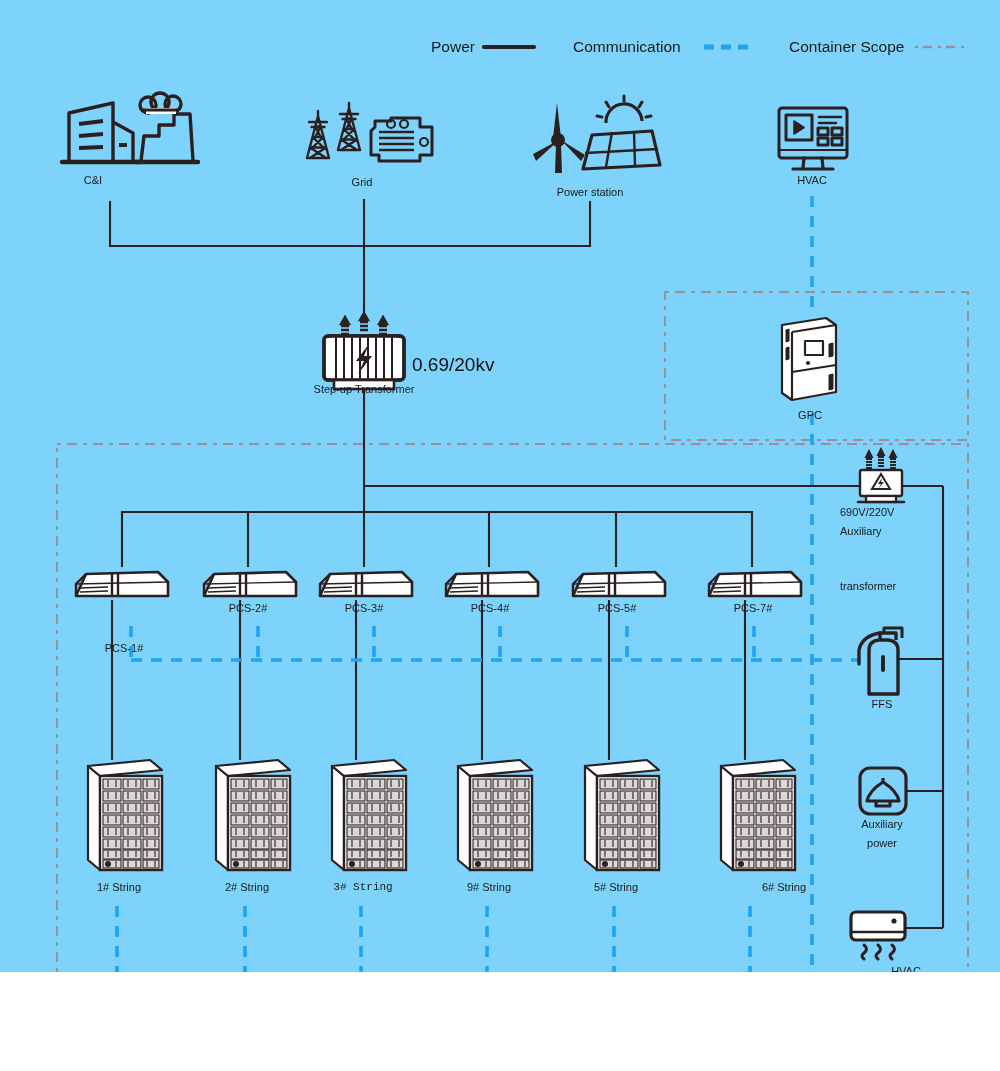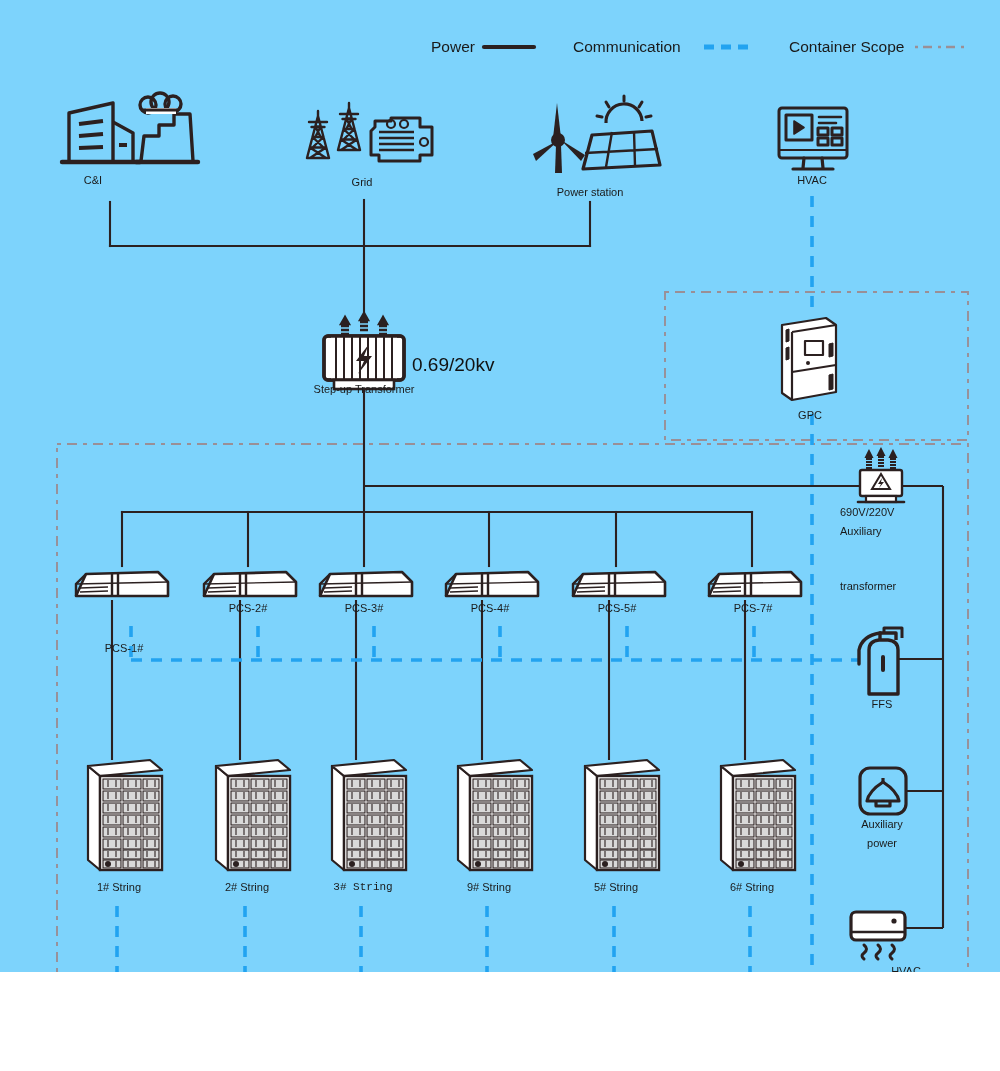--- a/index.html
+++ b/index.html
@@ -359,15 +359,15 @@
   <div class="lbl c" style="left:882px;top:698px;">FFS</div>
   <div class="lbl c" style="left:882px;top:818px;">Auxiliary</div>
   <div class="lbl c" style="left:882px;top:837px;">power</div>
   <div class="lbl c" style="left:906px;top:965px;">HVAC</div>
 
   <div class="lbl c" style="left:119px;top:881px;">1# String</div>
   <div class="lbl c" style="left:247px;top:881px;">2# String</div>
   <div class="lbl c" style="left:363px;top:881px;font-family:Liberation Mono, monospace;">3# String</div>
   <div class="lbl c" style="left:489px;top:881px;">9# String</div>
   <div class="lbl c" style="left:616px;top:881px;">5# String</div>
-  <div class="lbl c" style="left:752px;top:881px;text-align:right;">6# String</div>
+  <div class="lbl c" style="left:784px;top:881px;text-align:right;">6# String</div>
 
 </div>
 
 </body></html>

